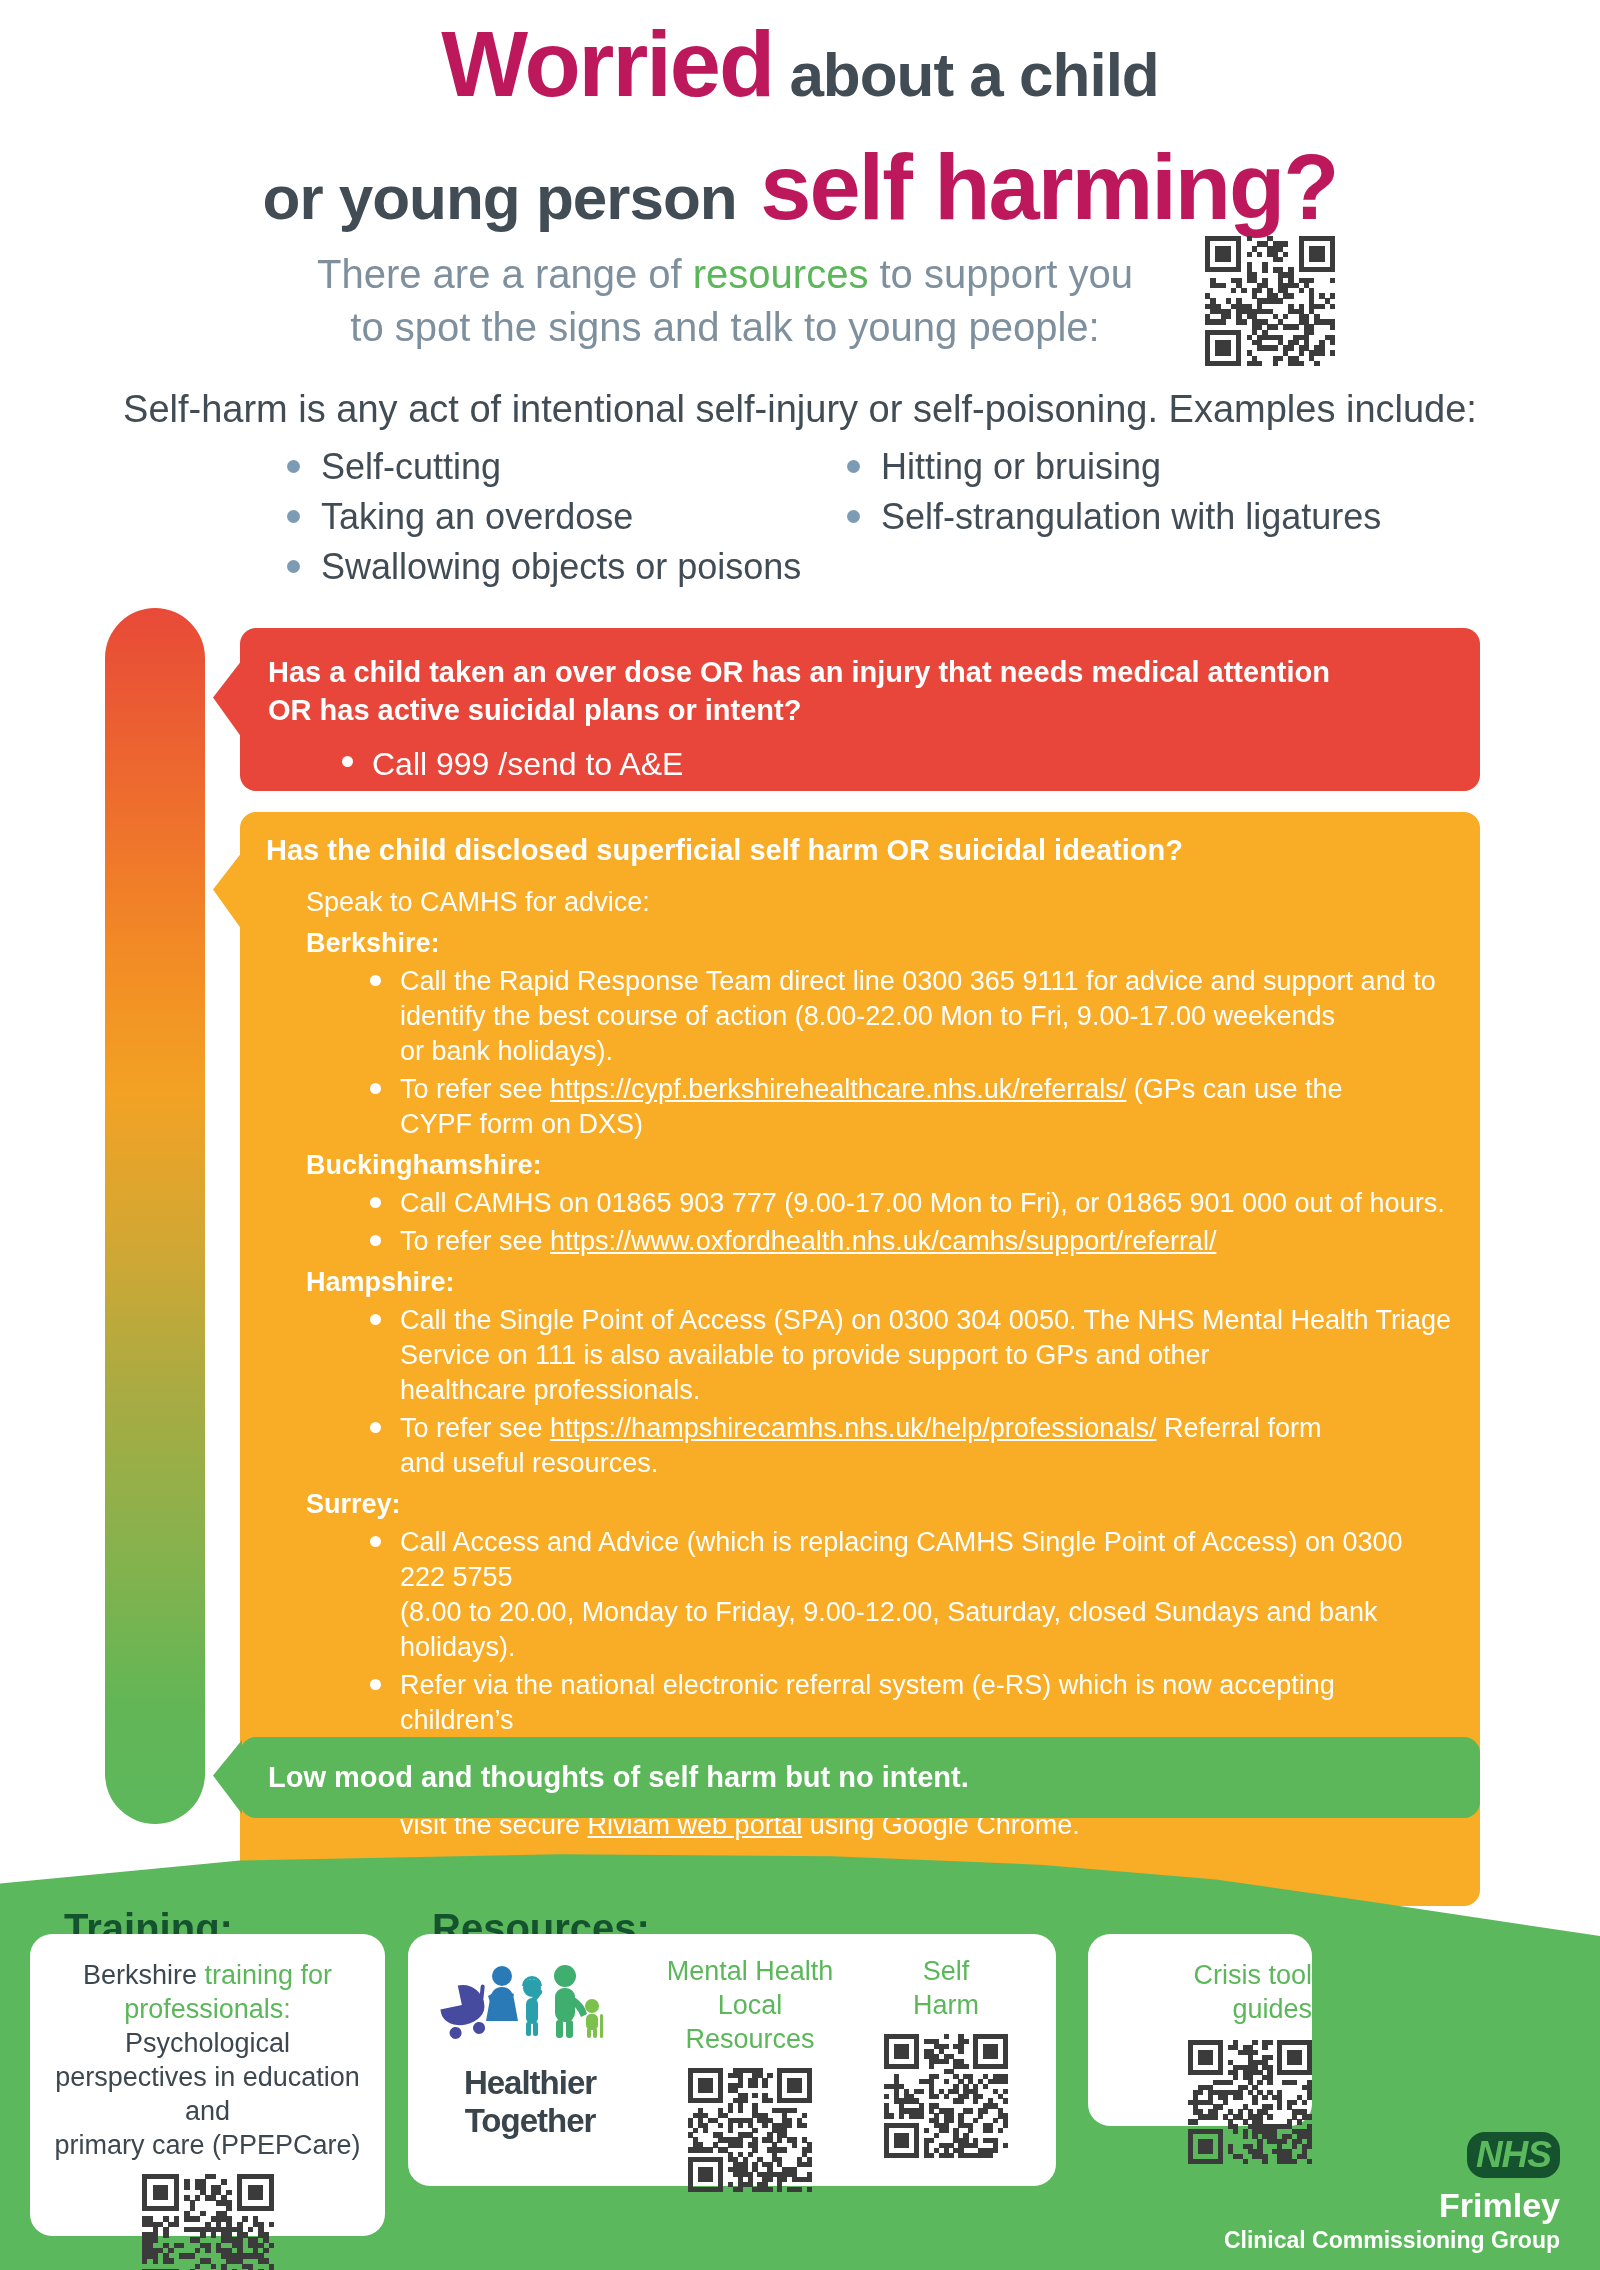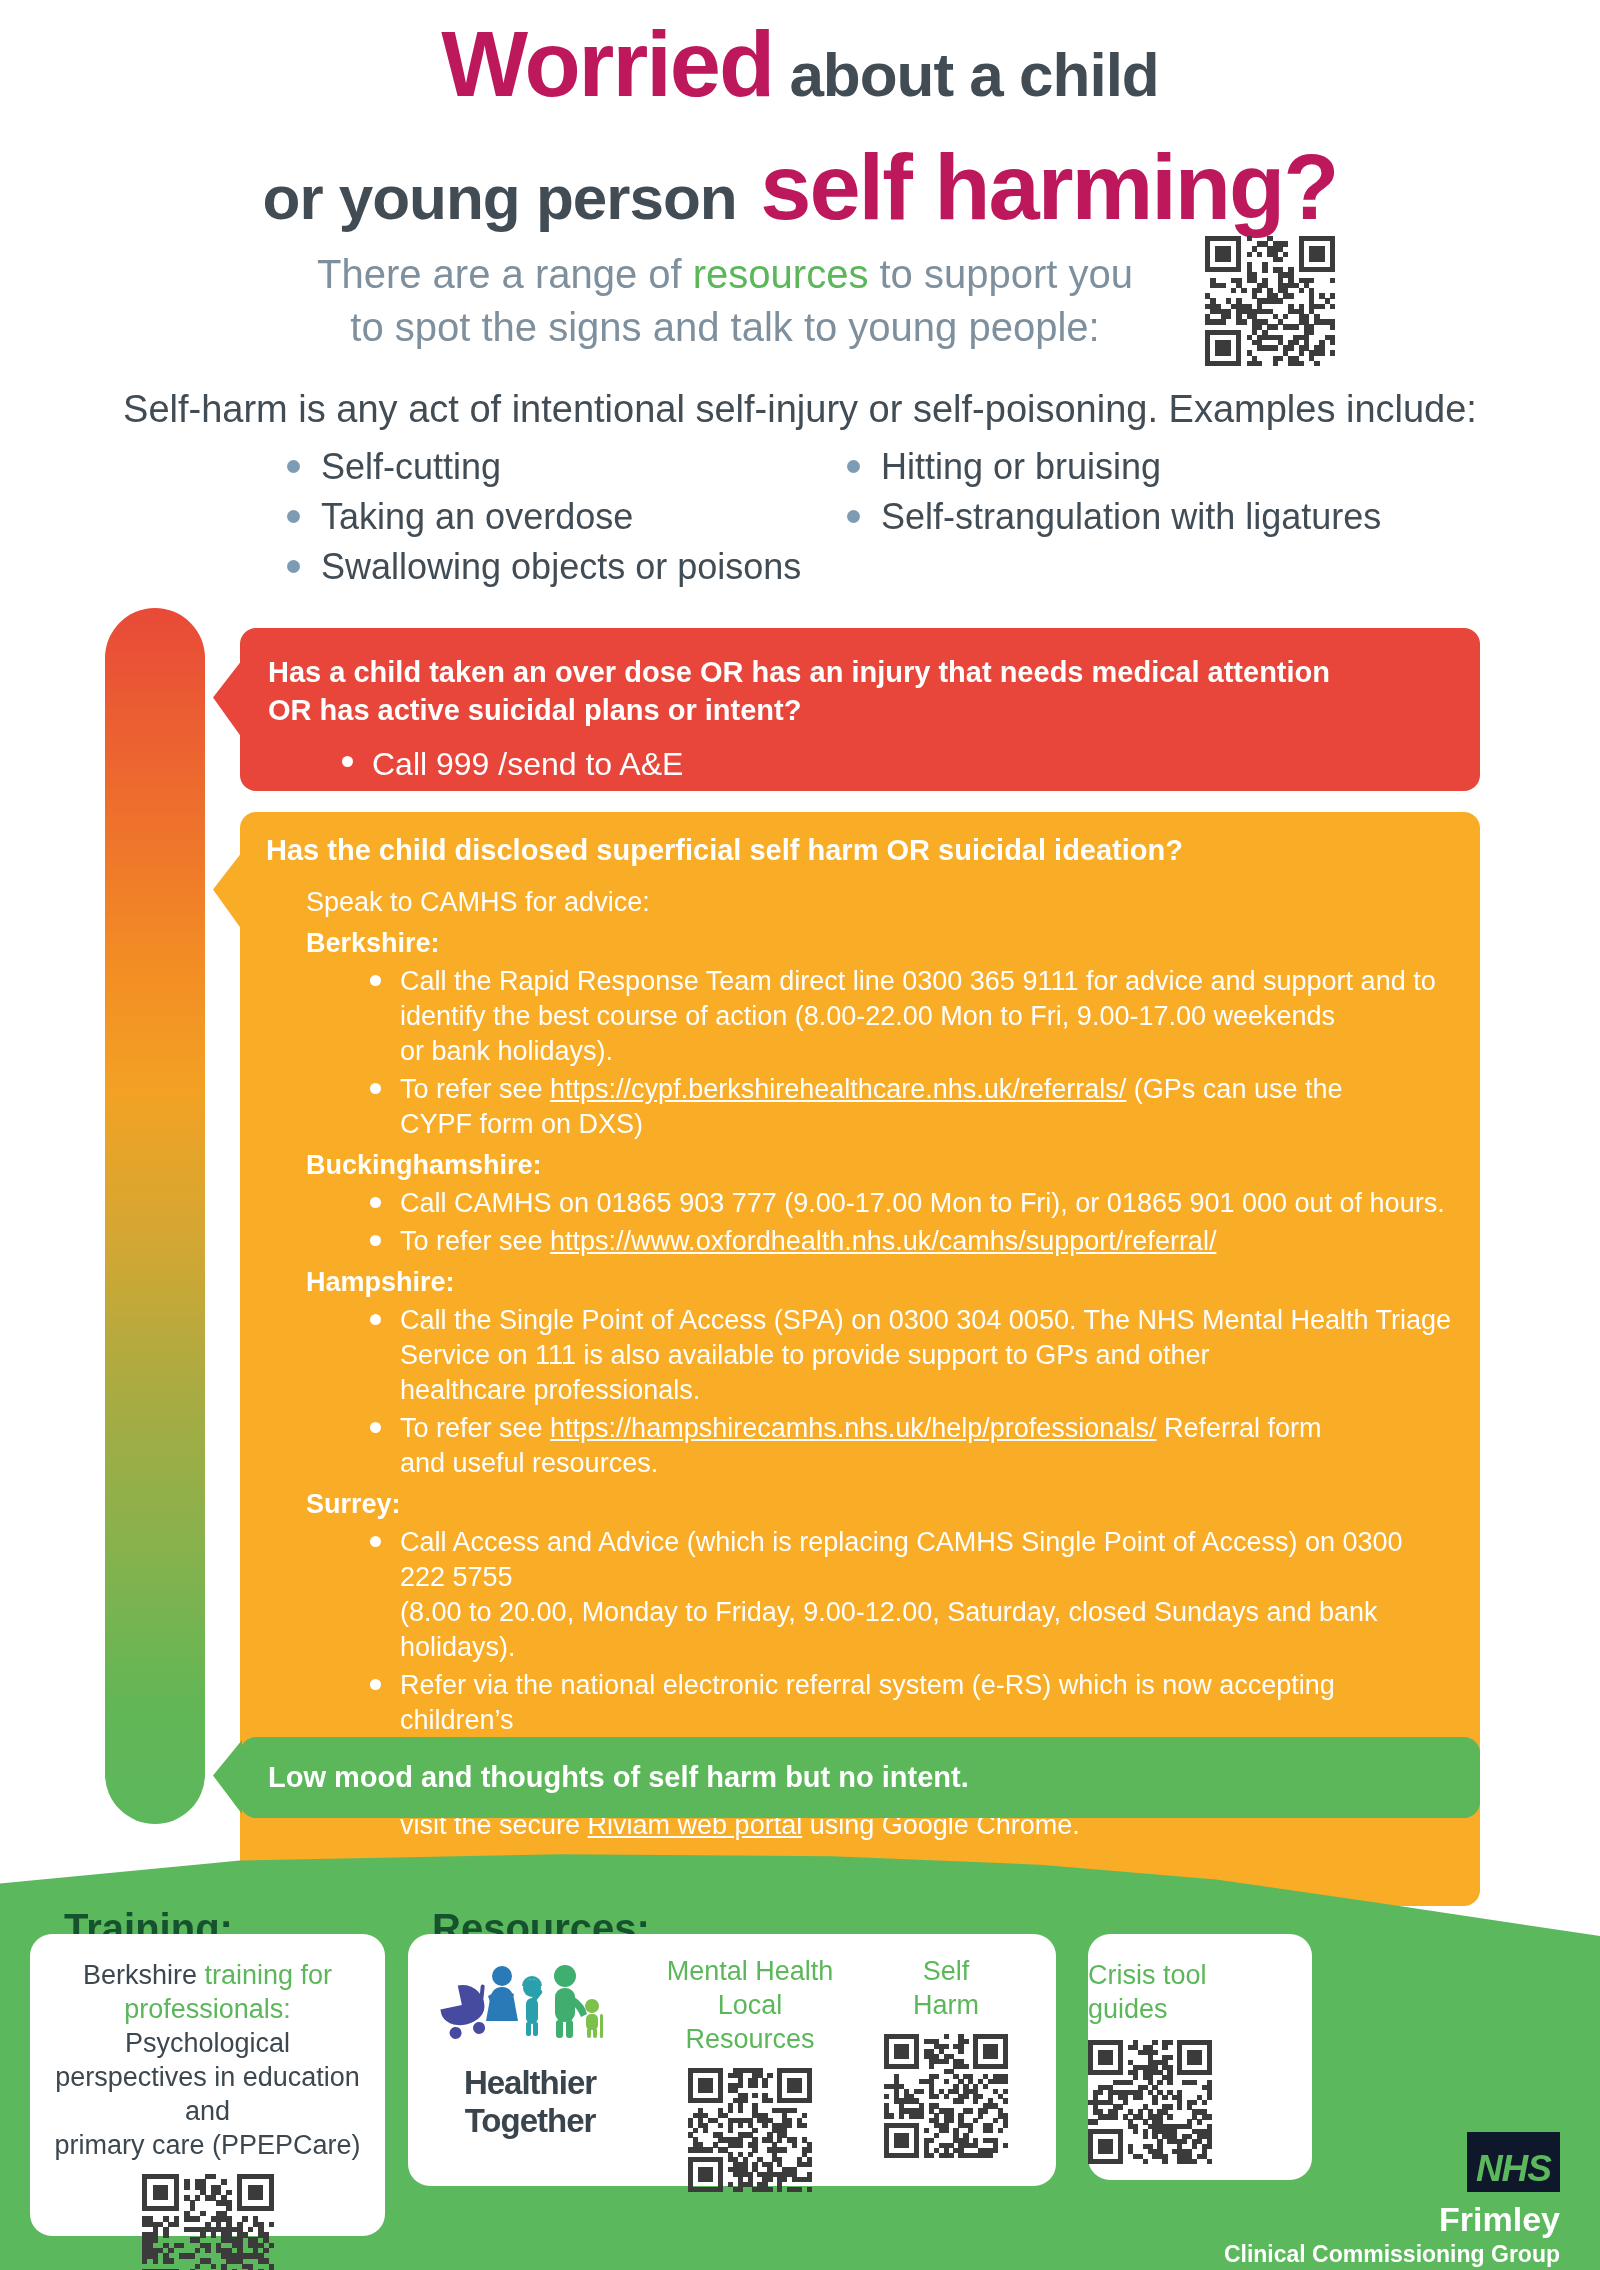--- a/index.html
+++ b/index.html
@@ -72,26 +72,26 @@
   .training-card { left:30px; top:84px; width:355px; height:302px; text-align:center; }
   .tc-text { margin:24px 20px 0; font-size:27px; line-height:34px; color:#3c474f; white-space:pre-line; }
   .tc-text .green, .rq-label, .cc-label { color:#5bb75a; }
   .tc-qr { margin:12px auto 0; }
   .resources-card { left:408px; top:84px; width:648px; height:252px; display:flex; }
   .ht-logo { width:244px; text-align:center; padding-top:30px; }
   .ht-text { font-size:33px; font-weight:bold; color:#39444c; letter-spacing:-1px; }
   .rq { width:196px; text-align:center; padding-top:20px; }
   .rq-label, .cc-label { font-size:27px; line-height:34px; white-space:pre-line; }
   .rq svg.qr { margin-top:12px; }
-  .crisis-card { left:1088px; top:84px; width:224px; height:246px; text-align:left; padding-top:24px; }
+  .crisis-card { left:1088px; top:84px; width:224px; height:192px; text-align:right; padding-top:24px; }
   .crisis-card svg.qr { margin-top:14px; }
   .qr { display:inline-block; }
 
   .nhs-block { position:absolute; right:40px; top:282px; text-align:right; }
-  .nhs-box { display:inline-block; background:#0f172a; padding:16px 9px 2px; }
+  .nhs-box { display:inline-block; background:#14532d; padding:2px 9px 2px;border-radius:18px; }
   .nhs-box span { font-size:37px; font-weight:bold; font-style:italic; color:#5cb85c; letter-spacing:-1px; }
   .nhs-frimley { color:#fff; font-size:34px; font-weight:bold; margin-top:8px; }
   .nhs-ccg { color:#fff; font-size:23px; font-weight:bold; margin-top:2px; }
 </style>
 </head>
 <body>
 
 <div class="page">
 
   <div class="title">

